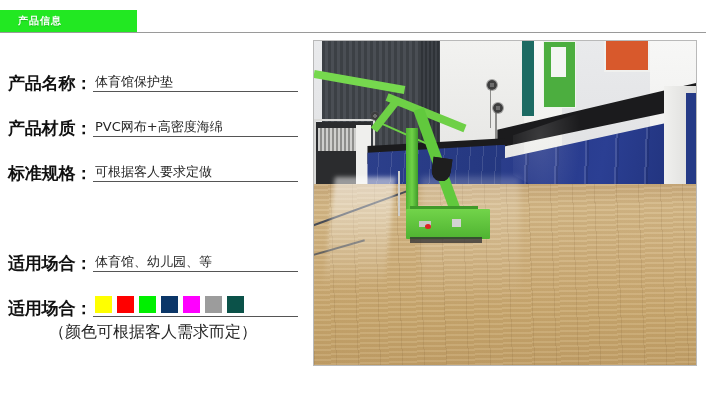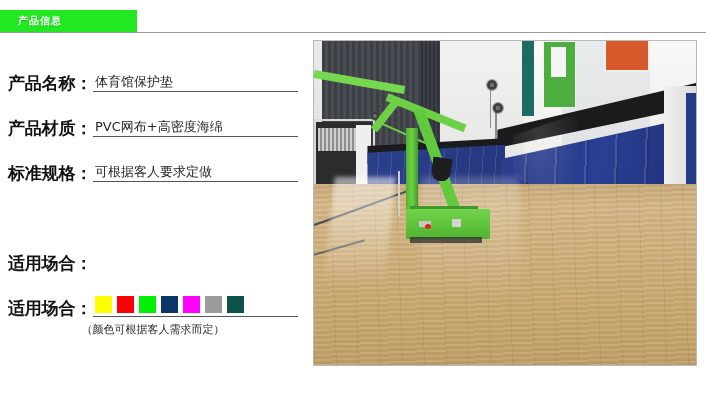--- a/index.html
+++ b/index.html
@@ -56,21 +56,21 @@
   
   .swatches{
     display:flex;align-items:flex-end;gap:5px;padding-bottom:1px;
   }
   .swatch{
     width:17px;height:17px;display:block;
   }
   .color-note{
     position:absolute;left:8px;width:290px;
     text-align:center;
-    font-size:11px;color:#262626;
+    font-size:16px;color:#262626;
     white-space:nowrap;
   }
 
   
   .photo-frame{
     position:absolute;left:313px;top:40px;width:384px;height:326px;
     border:1px solid #b9b9b9;
     box-sizing:border-box;
     overflow:hidden;
     background:#c9c9c9;
@@ -358,20 +358,23 @@
       <span class="spec-value-wrap">
         <span class="spec-value">可根据客人要求定做</span>
       </span>
     </div>
 
     <div class="spec-row" style="top:153px;">
     </div>
 
     <div class="spec-row" style="top:198px;">
       <span class="spec-label">适用场合：</span>
+      <span class="spec-value-wrap">
+        <span class="spec-value">体育馆、幼儿园、等</span>
+      </span>
     </div>
 
     <div class="spec-row" style="top:243px;">
       <span class="spec-label">适用场合：</span>
       <span class="spec-value-wrap">
         <span class="swatches">
           <span class="swatch" style="background: rgb(255, 255, 0);"></span>
           <span class="swatch" style="background: rgb(255, 0, 0);"></span>
           <span class="swatch" style="background: rgb(0, 240, 0);"></span>
           <span class="swatch" style="background: rgb(11, 54, 104);"></span>

